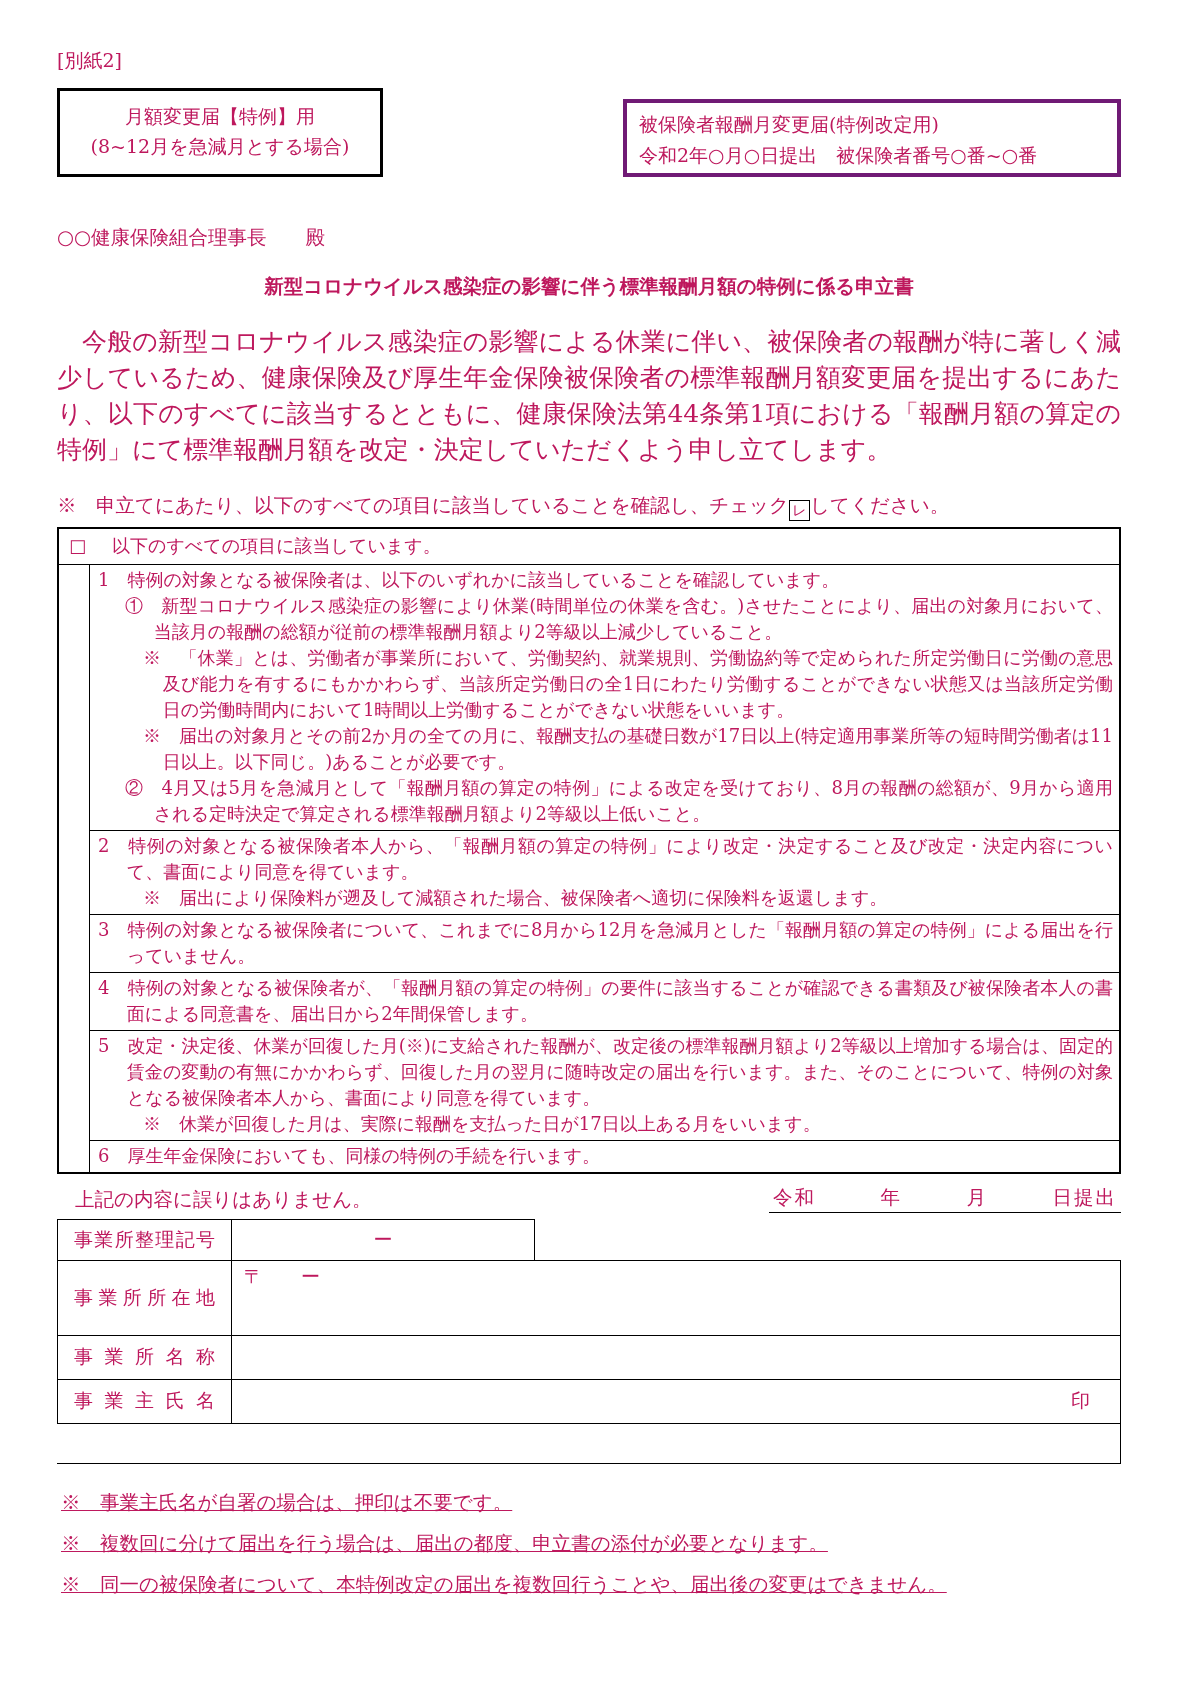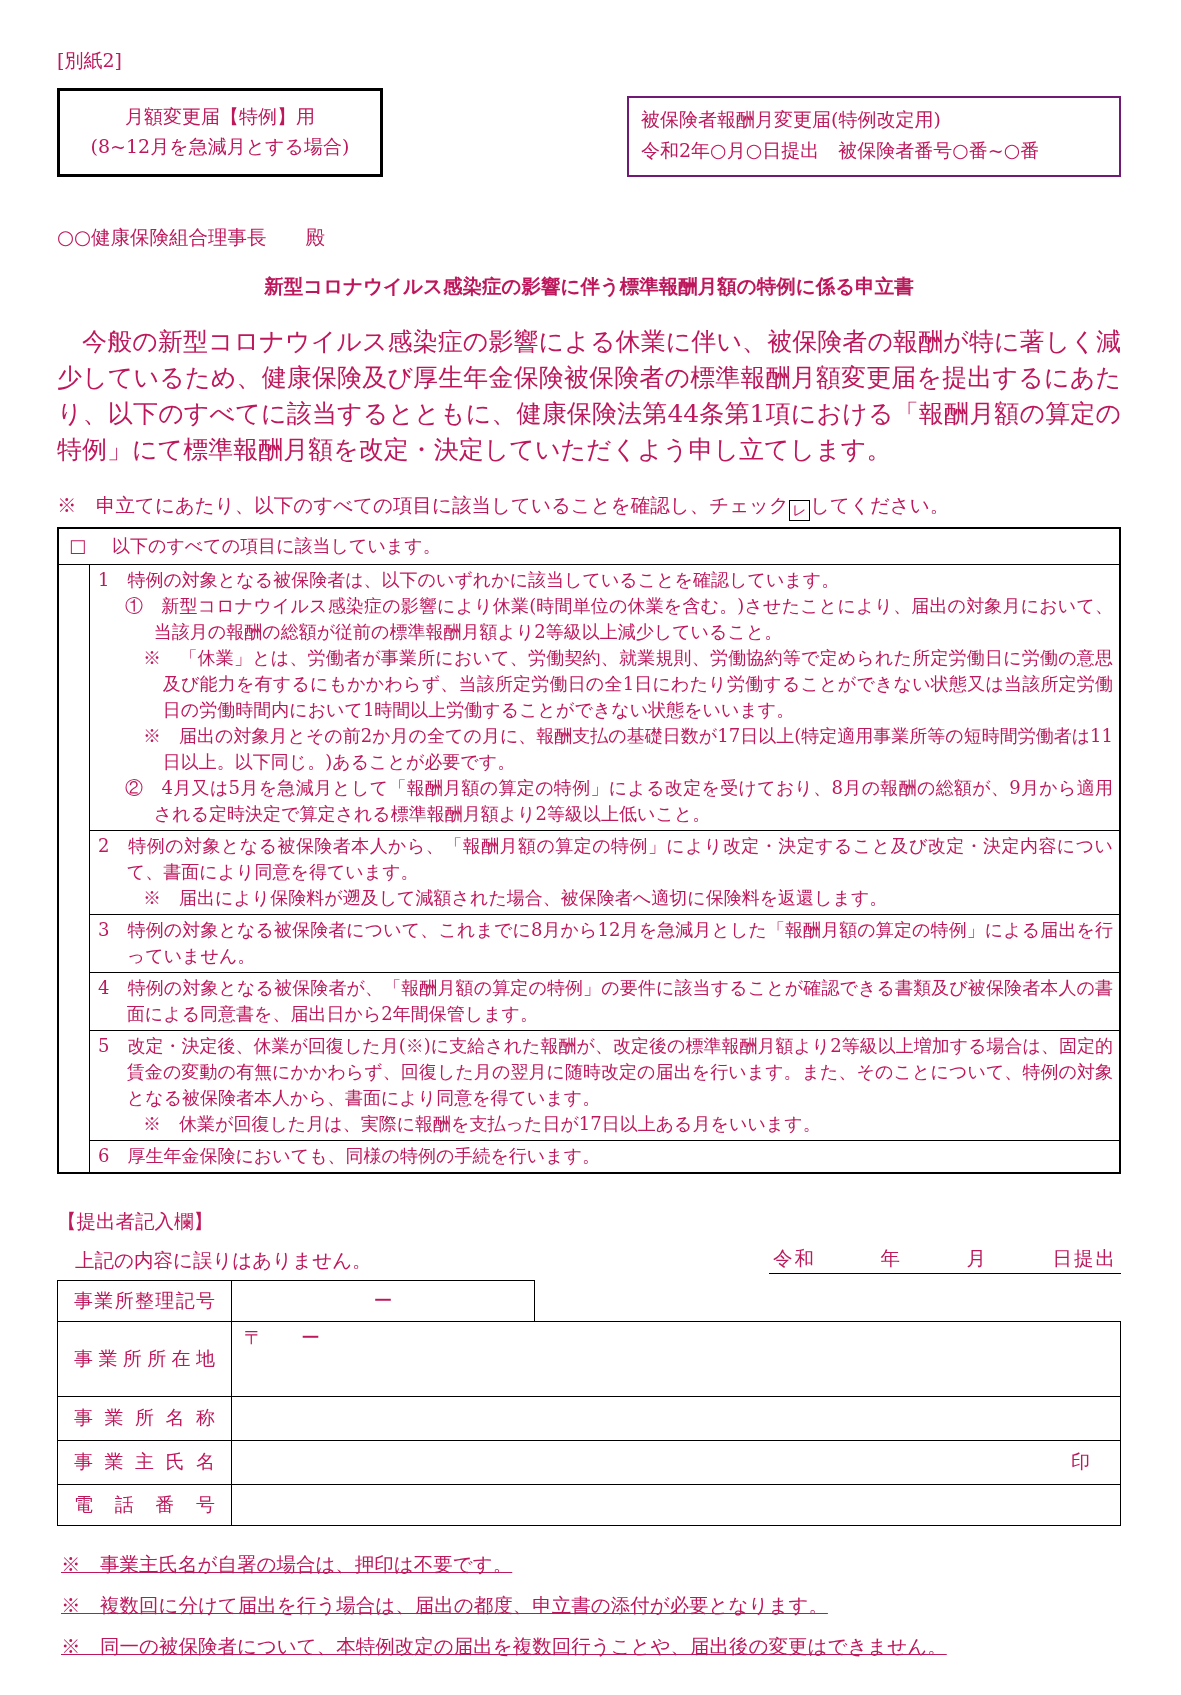--- a/index.html
+++ b/index.html
@@ -19,23 +19,23 @@
   .header-row{display:flex;justify-content:space-between;align-items:flex-end;}
   .form-type-box{
     border:3px solid #000;
     width:312px;
     padding:10px 4px 12px 4px;
     text-align:center;
     line-height:1.6;
     font-size:19px;
   }
   .header-right-box{
-    border:2px solid #701a75;
+    border:4px solid #701a75;
     width:468px;
-    padding:6px 10px 8px 12px;
+    padding:6px 10px 1px 12px;
     line-height:1.65;
     font-size:19px;
   }
 
   .addressee-line{margin:47px 0 0 0;font-size:19.5px;}
   .doc-title{margin:22px 0 0 0;text-align:center;font-size:19.5px;font-weight:bold;}
 
   .body-paragraph{
     margin:24px 0 0 0;
     line-height:36px;
@@ -185,21 +185,20 @@
         </div>
 
         <div class="checklist-item">
           <p class="lv0">6　厚生年金保険においても、同様の特例の手続を行います。</p>
         </div>
 
       </div>
     </div>
   </div>
 
-  <p class="submitter-title">【提出者記入欄】</p>
 
   <div class="submitter-line">
     <span class="submitter-confirm">上記の内容に誤りはありません。</span>
     <span class="submit-date">令和　　　年　　　月　　　日提出</span>
   </div>
 
   <div class="form-table">
 
     <div class="frow row-h1">
       <div class="flabel">事業所整理記号</div>
@@ -219,21 +218,20 @@
     </div>
 
     <div class="frow row-h3">
       <div class="flabel">事業主氏名</div>
       <div class="fvalue seal-row">
         <span class="seal">印</span>
       </div>
     </div>
 
     <div class="frow row-h1">
-      <div class="flabel">電話番号</div>
       <div class="fvalue"></div>
     </div>
 
   </div>
 
   <div class="footnotes">
     <p>※　事業主氏名が自署の場合は、押印は不要です。</p>
     <p>※　複数回に分けて届出を行う場合は、届出の都度、申立書の添付が必要となります。</p>
     <p>※　同一の被保険者について、本特例改定の届出を複数回行うことや、届出後の変更はできません。</p>
   </div>

